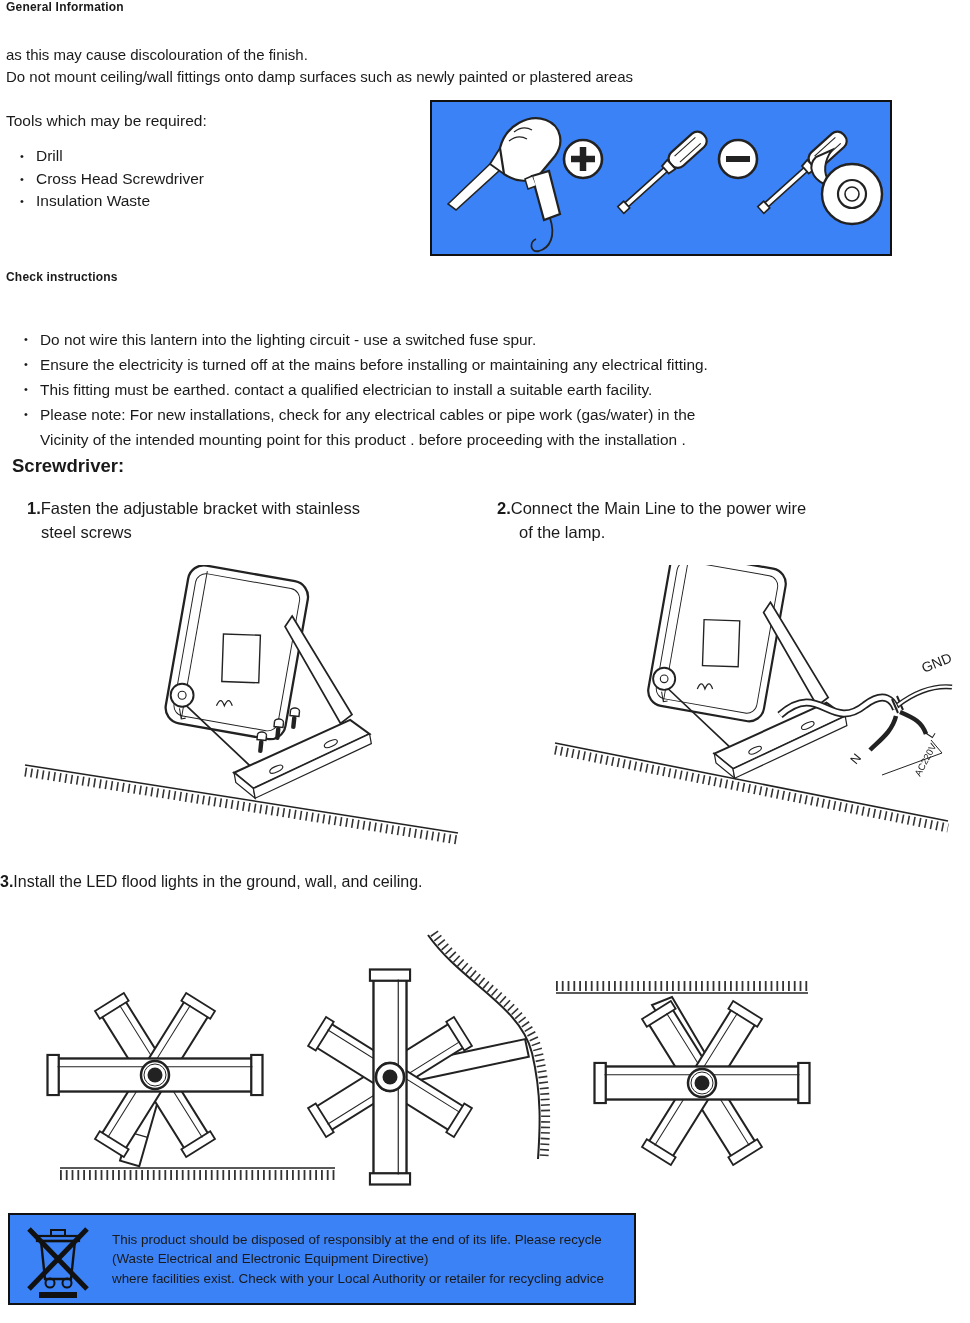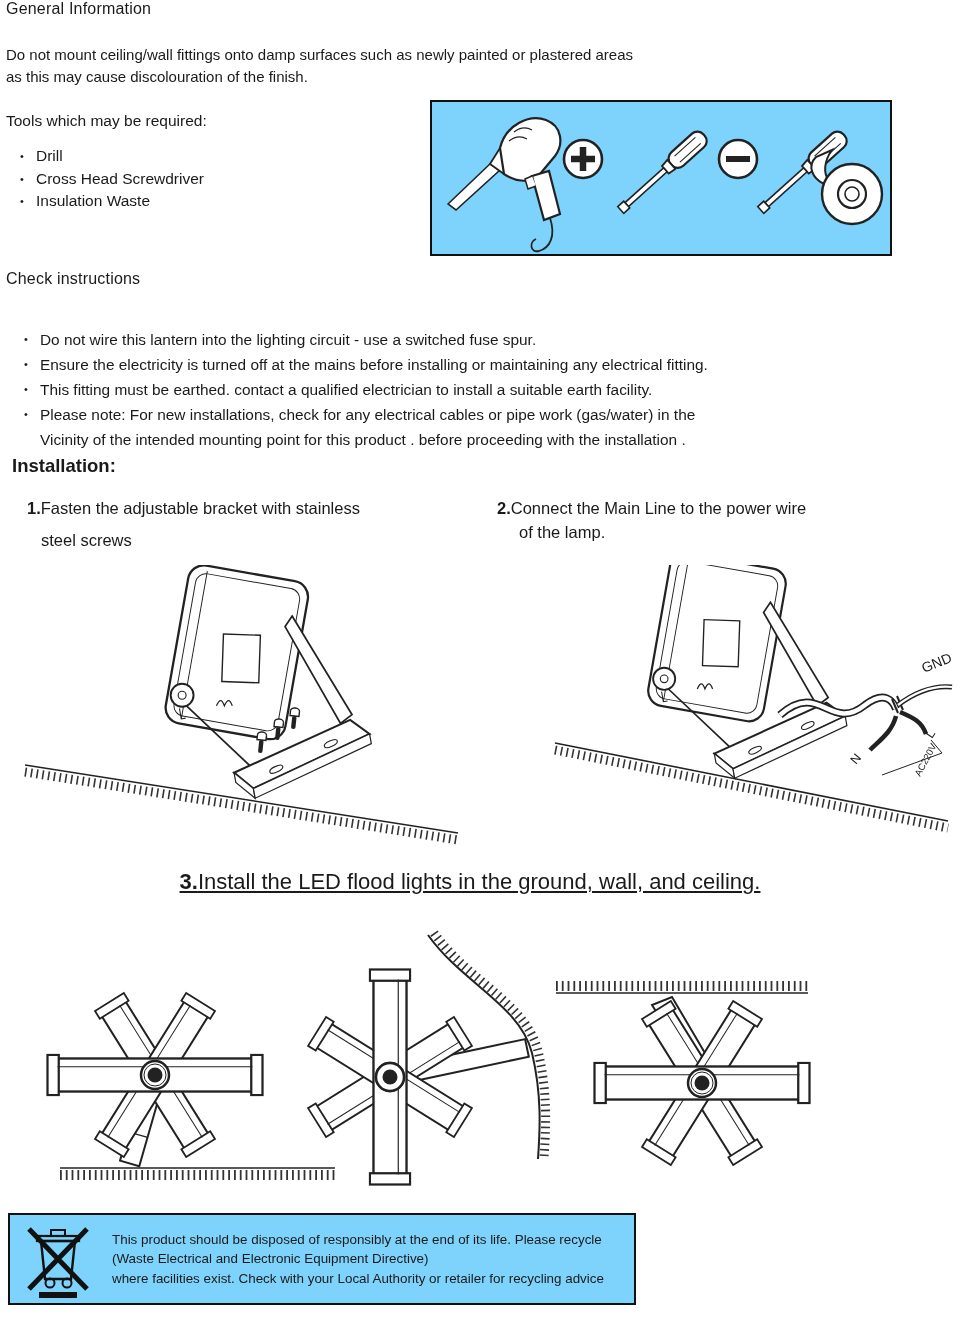--- a/index.html
+++ b/index.html
@@ -1,47 +1,47 @@
 <!DOCTYPE html>
 <html><head>
 <meta charset="utf-8">
 <style>
   html,body{margin:0;padding:0;}
   body{
     width:970px;height:1323px;position:relative;background:#fff;
     font-family:"Liberation Sans", sans-serif;color:#1a1a1a;overflow:hidden;
   }
   .abs{position:absolute;}
-  .h1{font-size:16px;font-weight:400;letter-spacing:.2px;}
+  .h1{font-size:12px;font-weight:700;letter-spacing:.2px;}
   .body-text{font-size:15px;line-height:22px;}
   .tools-intro{font-size:15.5px;line-height:24px;}
   ul.plain{list-style:none;margin:12px;padding:0;}
   ul.plain li{position:relative;padding-left:18px;}
   ul.plain li::before{content:"\2022";position:absolute;left:2px;top:0;font-size:11px;}
   .tools-list li{font-size:15.5px;line-height:22.5px;}
   .fix-list li{font-size:15.4px;line-height:25px;}
   .fix-list li span.l2{display:block;}
   .inst-head{font-size:18.5px;font-weight:700;}
   .step{font-size:16.5px;line-height:24px;}
   .step .num{font-weight:700;}
   .step .l2{display:block;}
-  .step3{font-size:22px;text-align:center;width:940px;text-decoration:underline;}
-  .frame{border:2px solid #111;background:#7dd3fc;}
+  .step3{font-size:16px;text-align:left;width:940px;}
+  .frame{border:2px solid #111;background:#3b82f6;}
   .weee{display:flex;align-items:center;padding:6px 10px 6px 16px;box-sizing:border-box;}
   .weee-text{font-size:13.4px;line-height:19.5px;margin-left:22px;}
   svg{display:block;}
   svg text{font-family:"Liberation Sans",sans-serif;fill:#1a1a1a;}
 </style>
 </head>
 <body>
 
 <div class="abs h1" style="left:6px;top:0px;">General Information</div>
 <div class="abs body-text" style="left:6px;top:44px;">
+  <span style="display:block">as this may cause discolouration of the finish.</span>
   <span style="display:block">Do not mount ceiling/wall fittings onto damp surfaces such as newly painted or plastered areas</span>
-  <span style="display:block">as this may cause discolouration of the finish.</span>
 </div>
 
 <div class="abs" style="left:6px;top:109px;">
   <div class="tools-intro">Tools which may be required:</div>
   <ul class="plain tools-list">
     <li>Drill</li>
     <li>Cross Head Screwdriver</li>
     <li>Insulation Waste</li>
   </ul>
 </div>
@@ -101,25 +101,25 @@
 <ul class="abs plain fix-list" style="left:10px;top:315px;width:930px;">
   <li>Do not wire this lantern into the lighting circuit - use a switched fuse spur.</li>
   <li>Ensure the electricity is turned off at the mains before installing or maintaining any electrical fitting.</li>
   <li>This fitting must be earthed. contact a qualified electrician to install a suitable earth facility.</li>
   <li>
     <span>Please note: For new installations, check for any electrical cables or pipe work (gas/water) in the</span>
     <span class="l2">Vicinity of the intended mounting point  for this product . before proceeding with the installation .</span>
   </li>
 </ul>
 
-<div class="abs inst-head" style="left:12px;top:455px;">Installation:</div>
+<div class="abs inst-head" style="left:12px;top:455px;">Screwdriver:</div>
 
 <div class="abs step" style="left:27px;top:496px;width:460px;">
   <span class="num">1.</span><span>Fasten the adjustable bracket with stainless</span>
-  <span class="l2" style="padding-left:14px;margin-top:8px;">steel screws</span>
+  <span class="l2" style="padding-left:14px;">steel screws</span>
 </div>
 
 <div class="abs step" style="left:497px;top:496px;width:440px;">
   <span class="num">2.</span><span>Connect the Main Line to the power wire</span>
   <span class="l2" style="padding-left:22px;">of the lamp.</span>
 </div>
 
 <div class="abs" style="left:20px;top:565px;">
 <svg width="460" height="290" viewBox="0 0 460 290">
   <defs>

